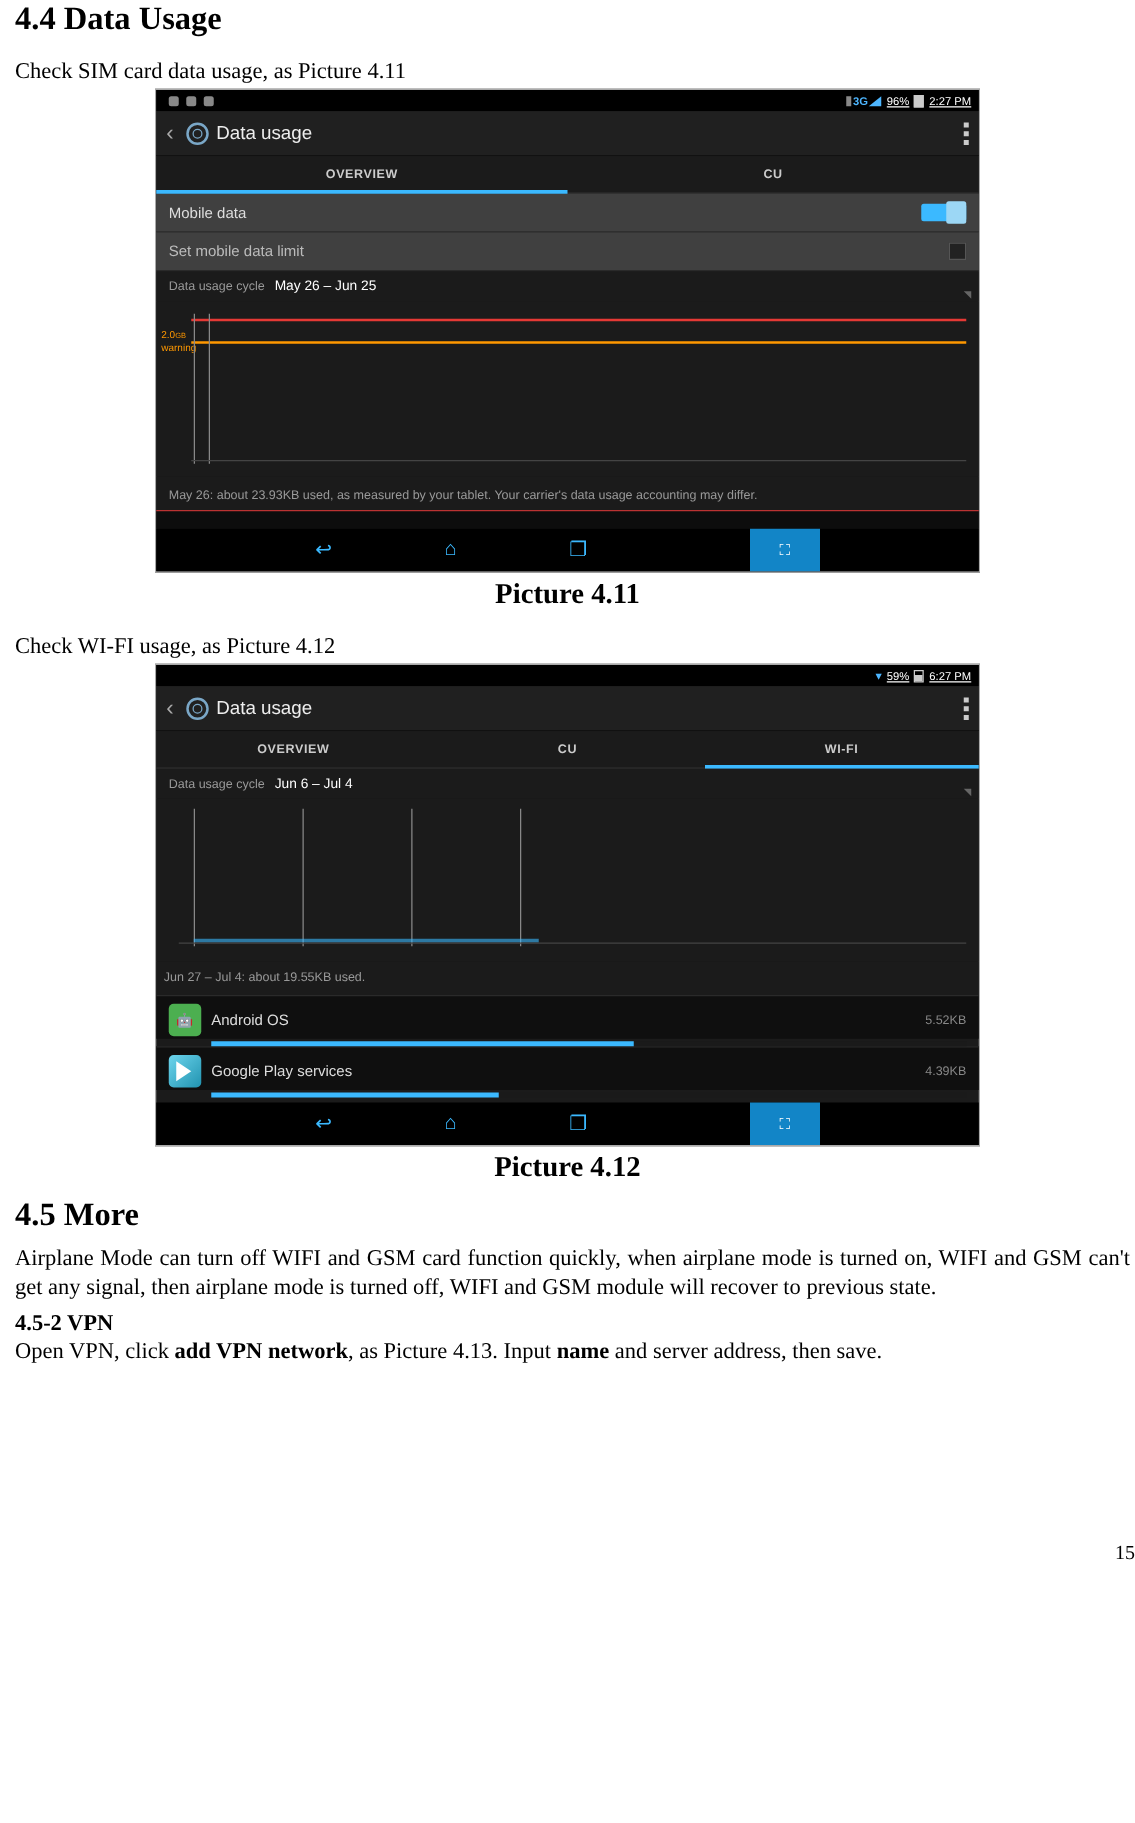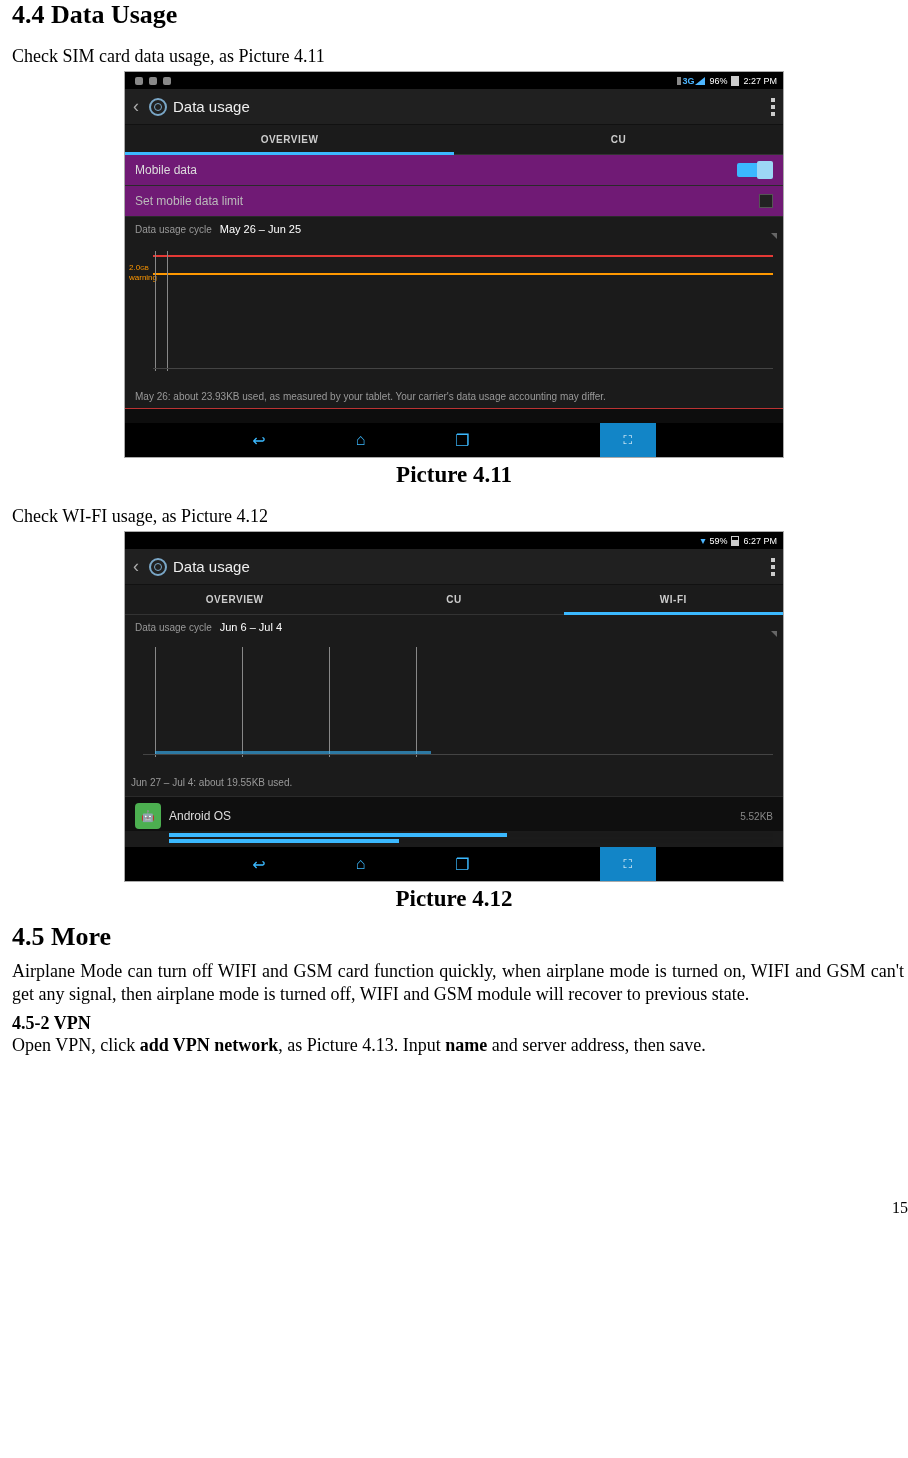--- a/index.html
+++ b/index.html
@@ -78,21 +78,21 @@
     width:8px;height:8px;background:#888;border-radius:2px;
   }
   .statusbar .sb-3g {
     color:#4db6ff;font-size:9px;font-weight:bold;
     display:flex;align-items:center;gap:1px;
   }
   .statusbar .sig {
     width:0;height:0;border-left:0 solid transparent;border-right:10px solid #4db6ff;border-top:8px solid transparent;
   }
   .statusbar .batt {
-    color:#fff;font-size:9px;
+    color:#fff;font-size:9px;text-decoration:underline;
   }
   .titlebar {
     height:36px;
     background:#202020;
     display:flex;
     align-items:center;
     padding:0 8px;
     border-bottom:1px solid #111;
   }
   .titlebar .back {
@@ -129,21 +129,21 @@
   }
   .tab.active:after {
     content:"";position:absolute;bottom:-1px;left:0;right:0;height:3px;background:#3bb9ff;
   }
 
   .row {
     display:flex;align-items:flex-end;
     padding:8px 10px;
     border-bottom:1px solid #2a2a2a;
     font-size:12px;
-    background:#701a75;
+    background:#404040;
   }
   .row .label { color:#ddd; }
   .row .toggle {
     margin-left:auto;width:36px;height:14px;background:#3bb9ff;border-radius:2px;position:relative;
   }
   .row .toggle:after {
     content:"";position:absolute;right:0;top:-2px;width:16px;height:18px;background:#9cd7f5;border-radius:2px;
   }
   .row .check {
     margin-left:auto;width:14px;height:14px;border:1px solid #555;background:#222;
@@ -368,20 +368,25 @@
         <span class="aicon">🤖</span>
         <span class="aname">Android OS</span>
         <span class="asize">5.52KB</span>
       </div>
       <div class="appbar">
           <div class="fill1"></div>
         </div>
     </div>
 
     <div>
+      <div class="approw">
+        <span class="aicon play"></span>
+        <span class="aname">Google Play services</span>
+        <span class="asize">4.39KB</span>
+      </div>
       <div class="appbar">
           <div class="fill2"></div>
         </div>
     </div>
 
     <div class="navbar" style="margin-top:4px;">
       <span class="nav-icon">↩</span>
       <span class="nav-icon">⌂</span>
       <span class="nav-icon">❐</span>
       <span class="nav-cam">⛶</span>

